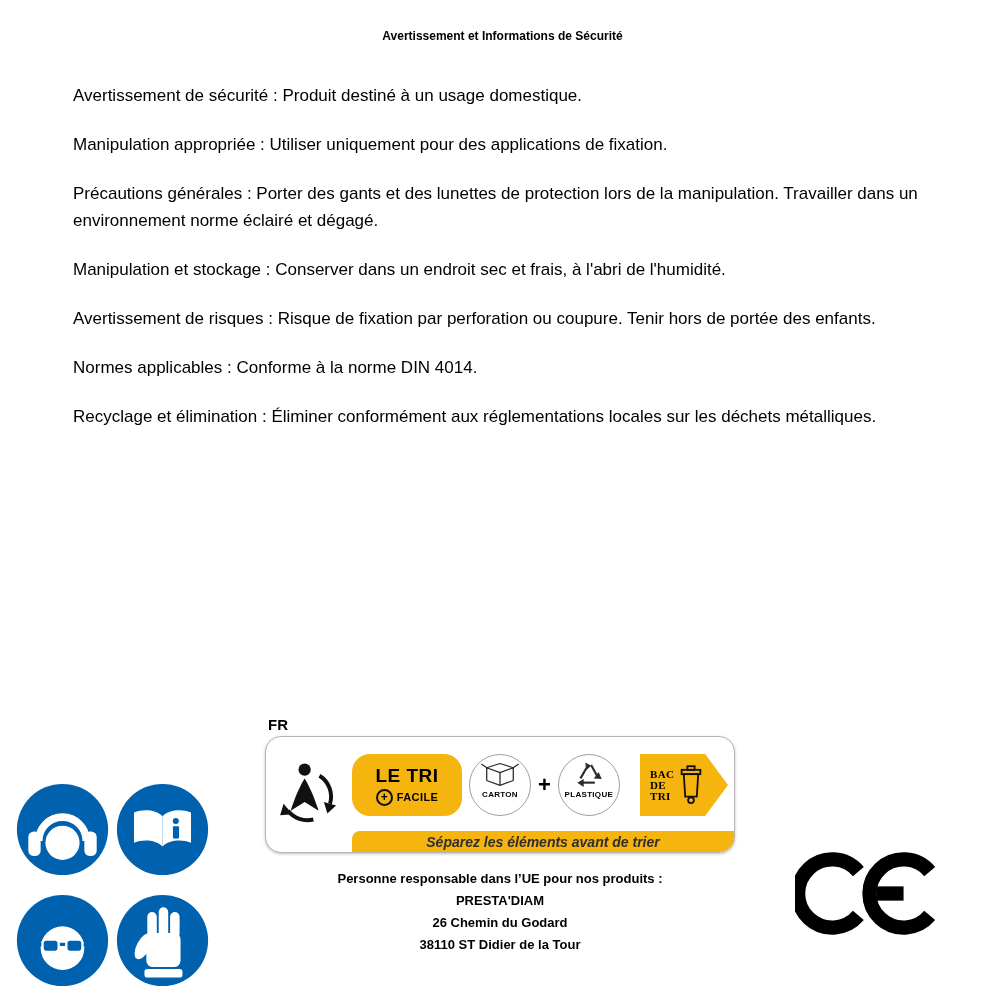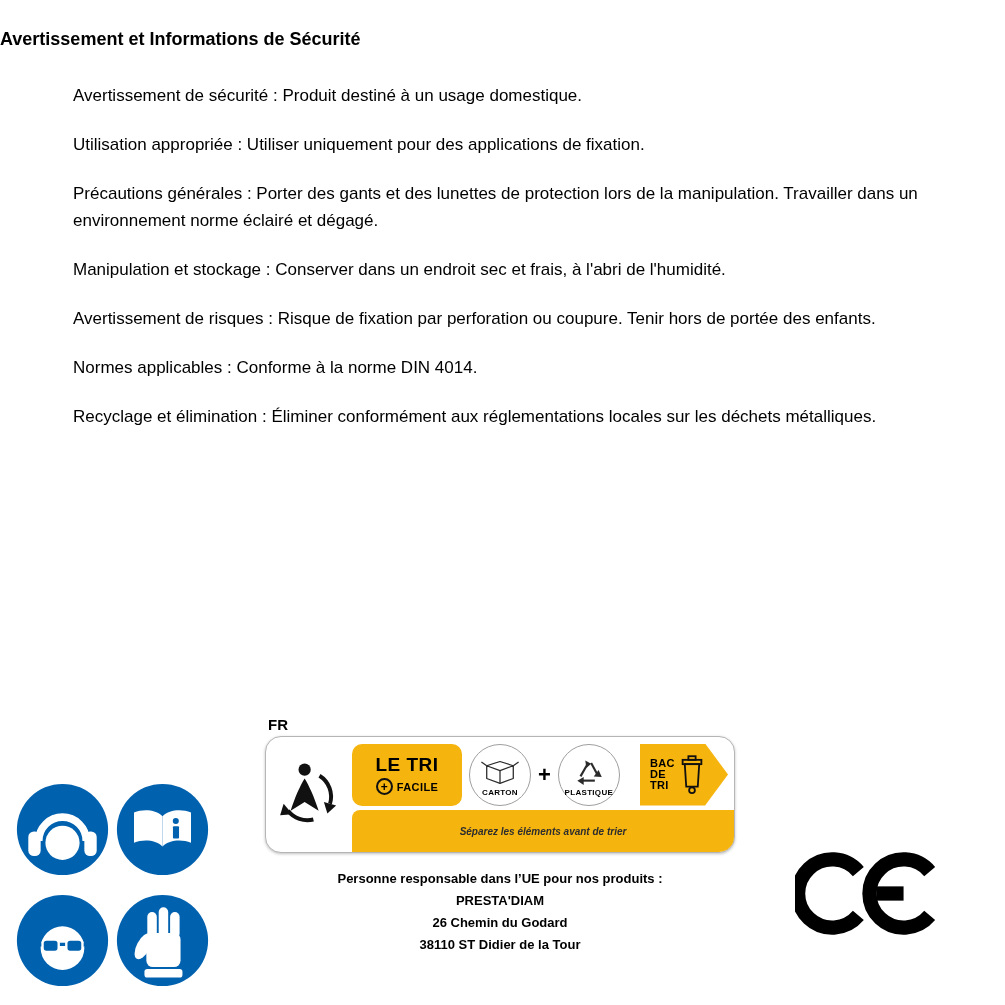--- a/index.html
+++ b/index.html
@@ -4,21 +4,21 @@
 <style>
   * { box-sizing: border-box; margin: 0; padding: 0; }
   body { background: #fff; }
   .page {
     position: relative; width: 1005px; height: 1005px;
     background: #fff; color: #000;
     font-family: "Liberation Sans", sans-serif; overflow: hidden;
   }
   .title {
     position: absolute; top: 29px; left: 0; width: 100%;
-    font-weight: bold; font-size: 18px;
+    text-align: center; font-weight: bold; font-size: 12px;
   }
   .body-text {
     position: absolute; top: 82px; left: 73px; width: 895px;
     font-size: 17px; line-height: 27px;
   }
   .body-text p { margin: 0 0 22px 0; }
 
   
   .pictos {
     position: absolute; left: 15px; top: 782px;
@@ -31,49 +31,49 @@
   .sort-label {
     position: absolute; left: 265px; top: 736px; width: 470px; height: 117px;
     background: #fff; border: 1px solid #b5b5b5; border-radius: 16px;
     box-shadow: 0 1px 3px rgba(0,0,0,.25);
     display: flex; overflow: hidden;
   }
   .triman-col { width: 86px; display: flex; align-items: center; justify-content: center; }
   .label-right { flex: 1; display: flex; flex-direction: column; }
   .label-top { flex: 1; display: flex; align-items: center; gap: 7px; padding: 5px 6px 3px 0; }
   .headline {
-    width: 110px; height: 62px; background: #F6B40E; border-radius: 10px;
+    width: 110px; height: 62px; background: #F6B40E; border-radius: 18px;
     display: flex; flex-direction: column; align-items: center; justify-content: center; gap: 2px;
     flex: none;
   }
   .headline .l1 { font-size: 19px; font-weight: bold; letter-spacing: .5px; }
   .headline .l2 { display: flex; align-items: center; gap: 4px; }
   .plus-circle {
     width: 17px; height: 17px; border: 2px solid #111; border-radius: 50%;
     display: flex; align-items: center; justify-content: center;
     font-size: 12px; font-weight: bold; line-height: 1;
   }
   .headline .l2 span.word { font-size: 11px; font-weight: bold; letter-spacing: .4px; }
   .mat-circle {
     width: 62px; height: 62px; border-radius: 50%; border: 1px solid #9e9e9e; background: #fff;
-    display: flex; flex-direction: column; align-items: center; justify-content: center;
+    display: flex; flex-direction: column; align-items: center; justify-content: flex-start;
     flex: none;
   }
   .mat-circle .mat-label { font-size: 8px; font-weight: bold; letter-spacing: .3px; margin-top: 1px; }
   .plus-sep { font-size: 22px; font-weight: bold; }
   .bin-arrow {
     margin-left: auto; width: 88px; height: 62px; background: #F6B40E;
     clip-path: polygon(0 0, 74% 0, 100% 50%, 74% 100%, 0 100%);
-    display: flex; align-items: center; gap: 4px; padding-left: 10px; flex: none;
+    display: flex; align-items: center; gap: 4px; padding-left: 10px; flex: none; font-family: Liberation Serif, serif;
   }
   .bin-text { font-size: 11px; font-weight: bold; line-height: 11px; letter-spacing: .3px; }
   .strip {
-    height: 42px; background: #F6B40E;
+    height: 21px; background: #F6B40E;
     display: flex; align-items: center; justify-content: center;
-    font-style: italic; font-weight: bold; font-size: 10px; color: #2e2e2e;
+    font-style: italic; font-weight: bold; font-size: 14px; color: #2e2e2e;
     border-top-left-radius: 8px;
   }
 
   
   .responsible {
     position: absolute; left: 240px; top: 868px; width: 520px;
     text-align: center; font-size: 13px; font-weight: bold; line-height: 22px;
   }
 
   
@@ -81,21 +81,21 @@
 </style>
 </head>
 <body>
 
 <div class="page">
 
   <div class="title">Avertissement et Informations de Sécurité</div>
 
   <div class="body-text">
     <p>Avertissement de sécurité : Produit destiné à un usage domestique.</p>
-    <p>Utilisation appropriée : Utiliser uniquement pour des applications de fixation.</p>
+    <p>Manipulation appropriée : Utiliser uniquement pour des applications de fixation.</p>
     <p>Précautions générales : Porter des gants et des lunettes de protection lors de la manipulation. Travailler dans un environnement norme éclairé et dégagé.</p>
     <p>Manipulation et stockage : Conserver dans un endroit sec et frais, à l'abri de l'humidité.</p>
     <p>Avertissement de risques : Risque de fixation par perforation ou coupure. Tenir hors de portée des enfants.</p>
     <p>Normes applicables : Conforme à la norme DIN 4014.</p>
     <p>Recyclage et élimination : Éliminer conformément aux réglementations locales sur les déchets métalliques.</p>
   </div>
 
   <div class="pictos">
     <div class="picto">
       <svg width="95" height="95" viewBox="0 0 100 100">

